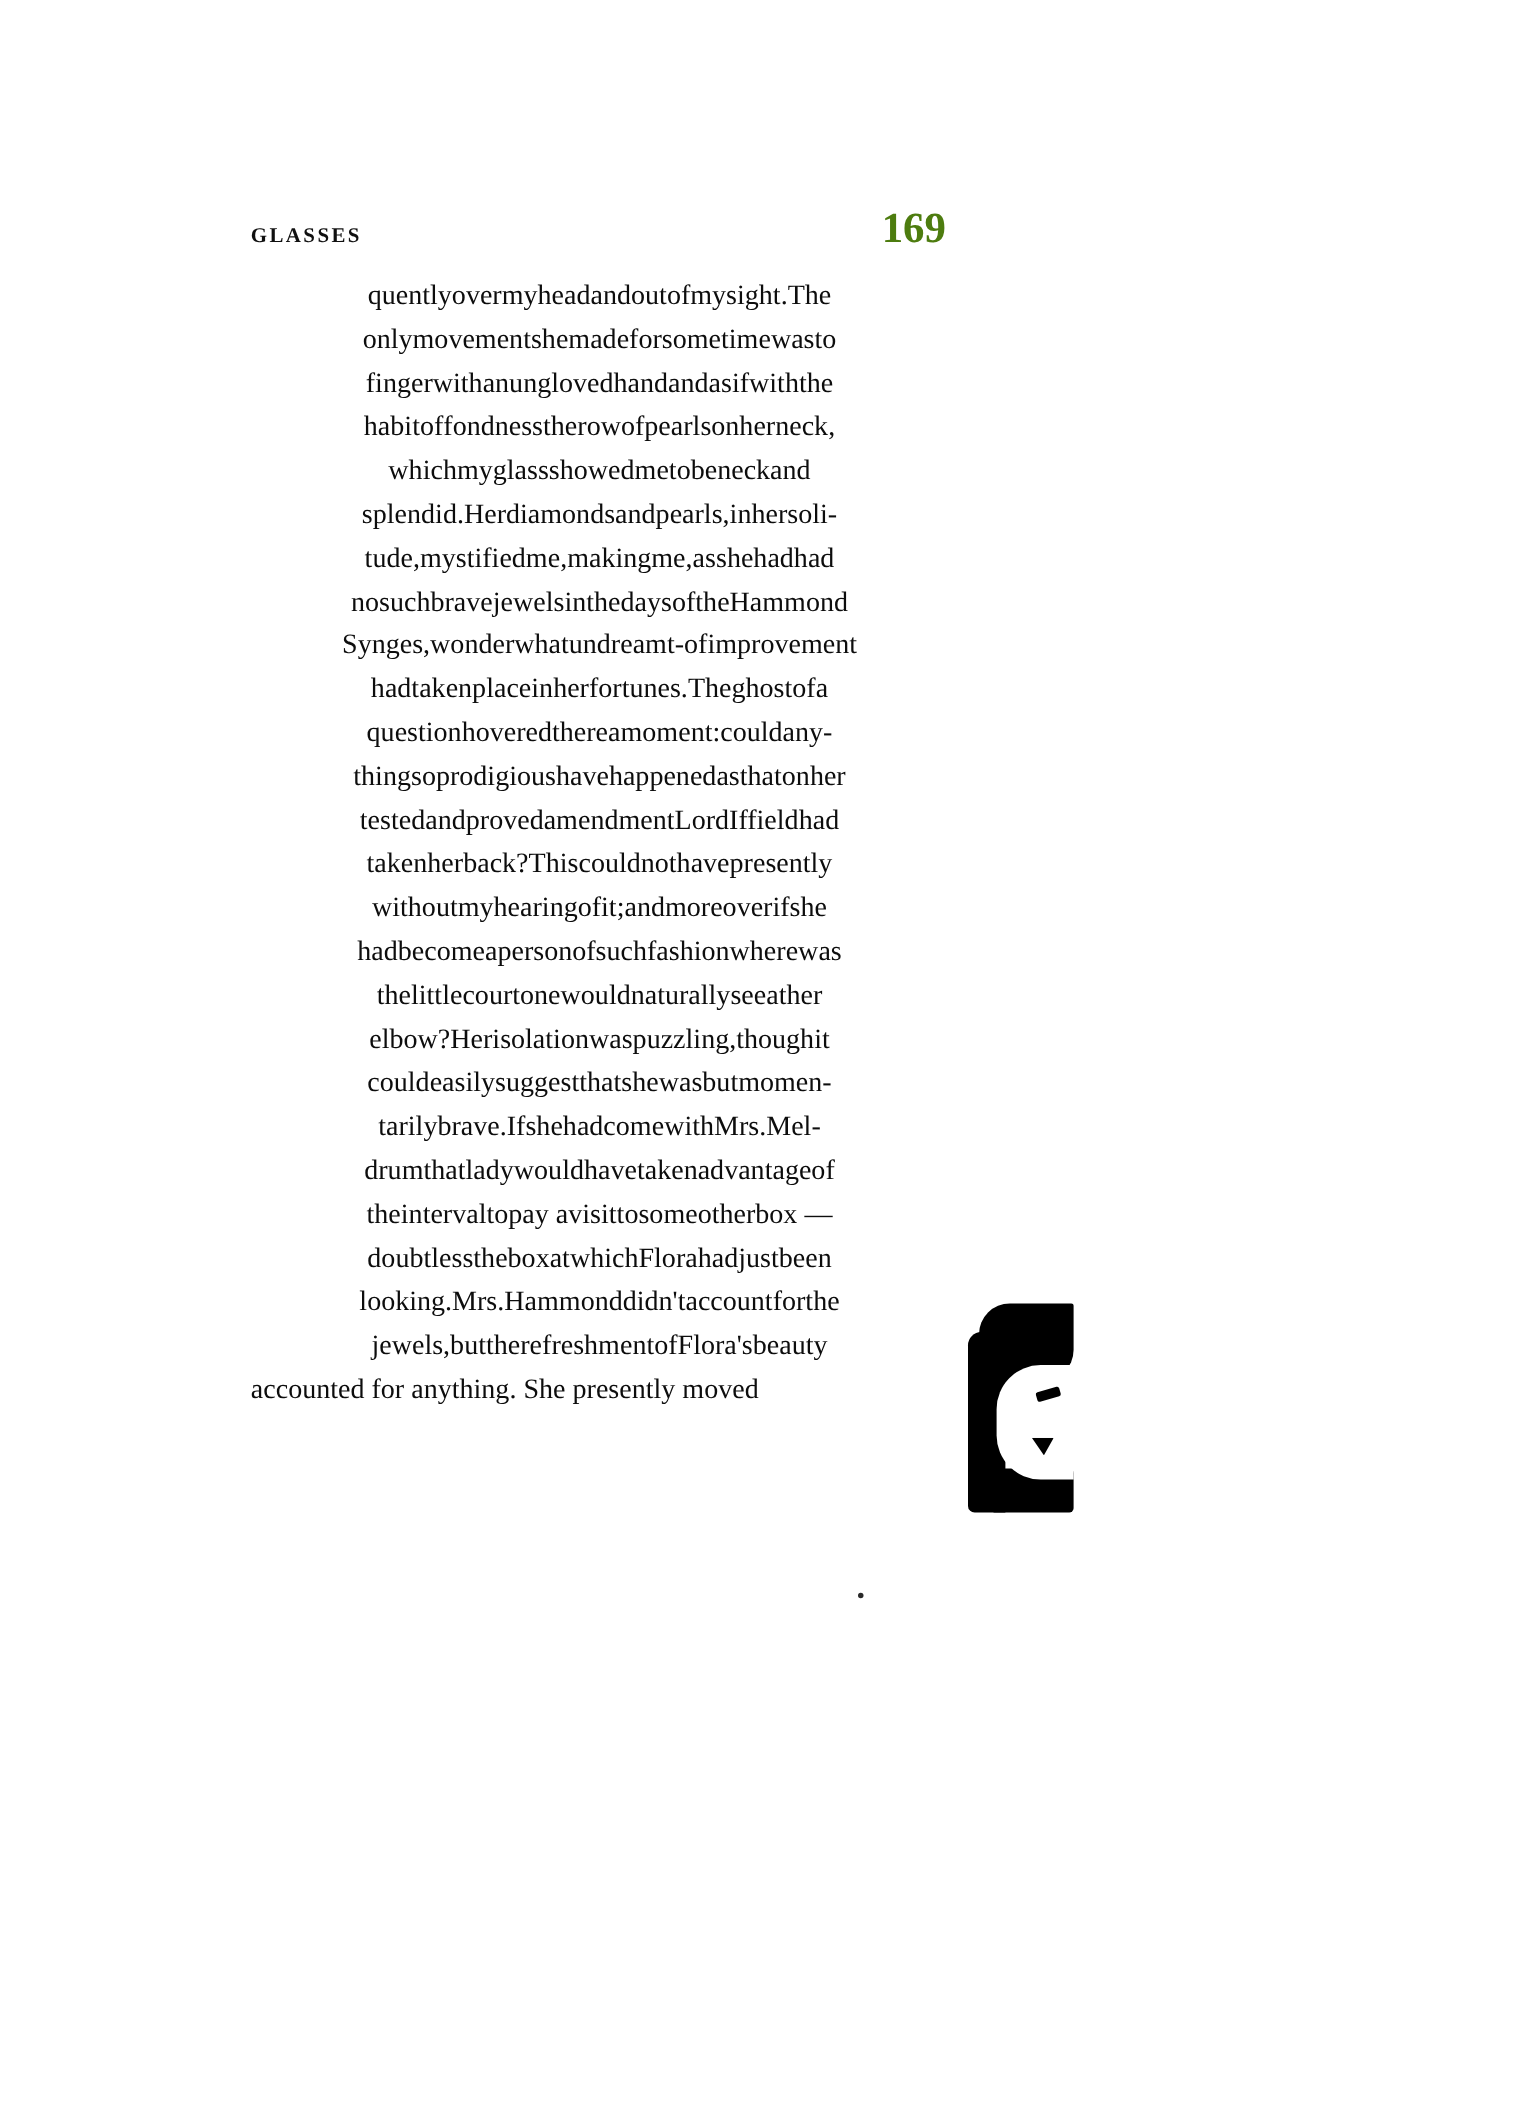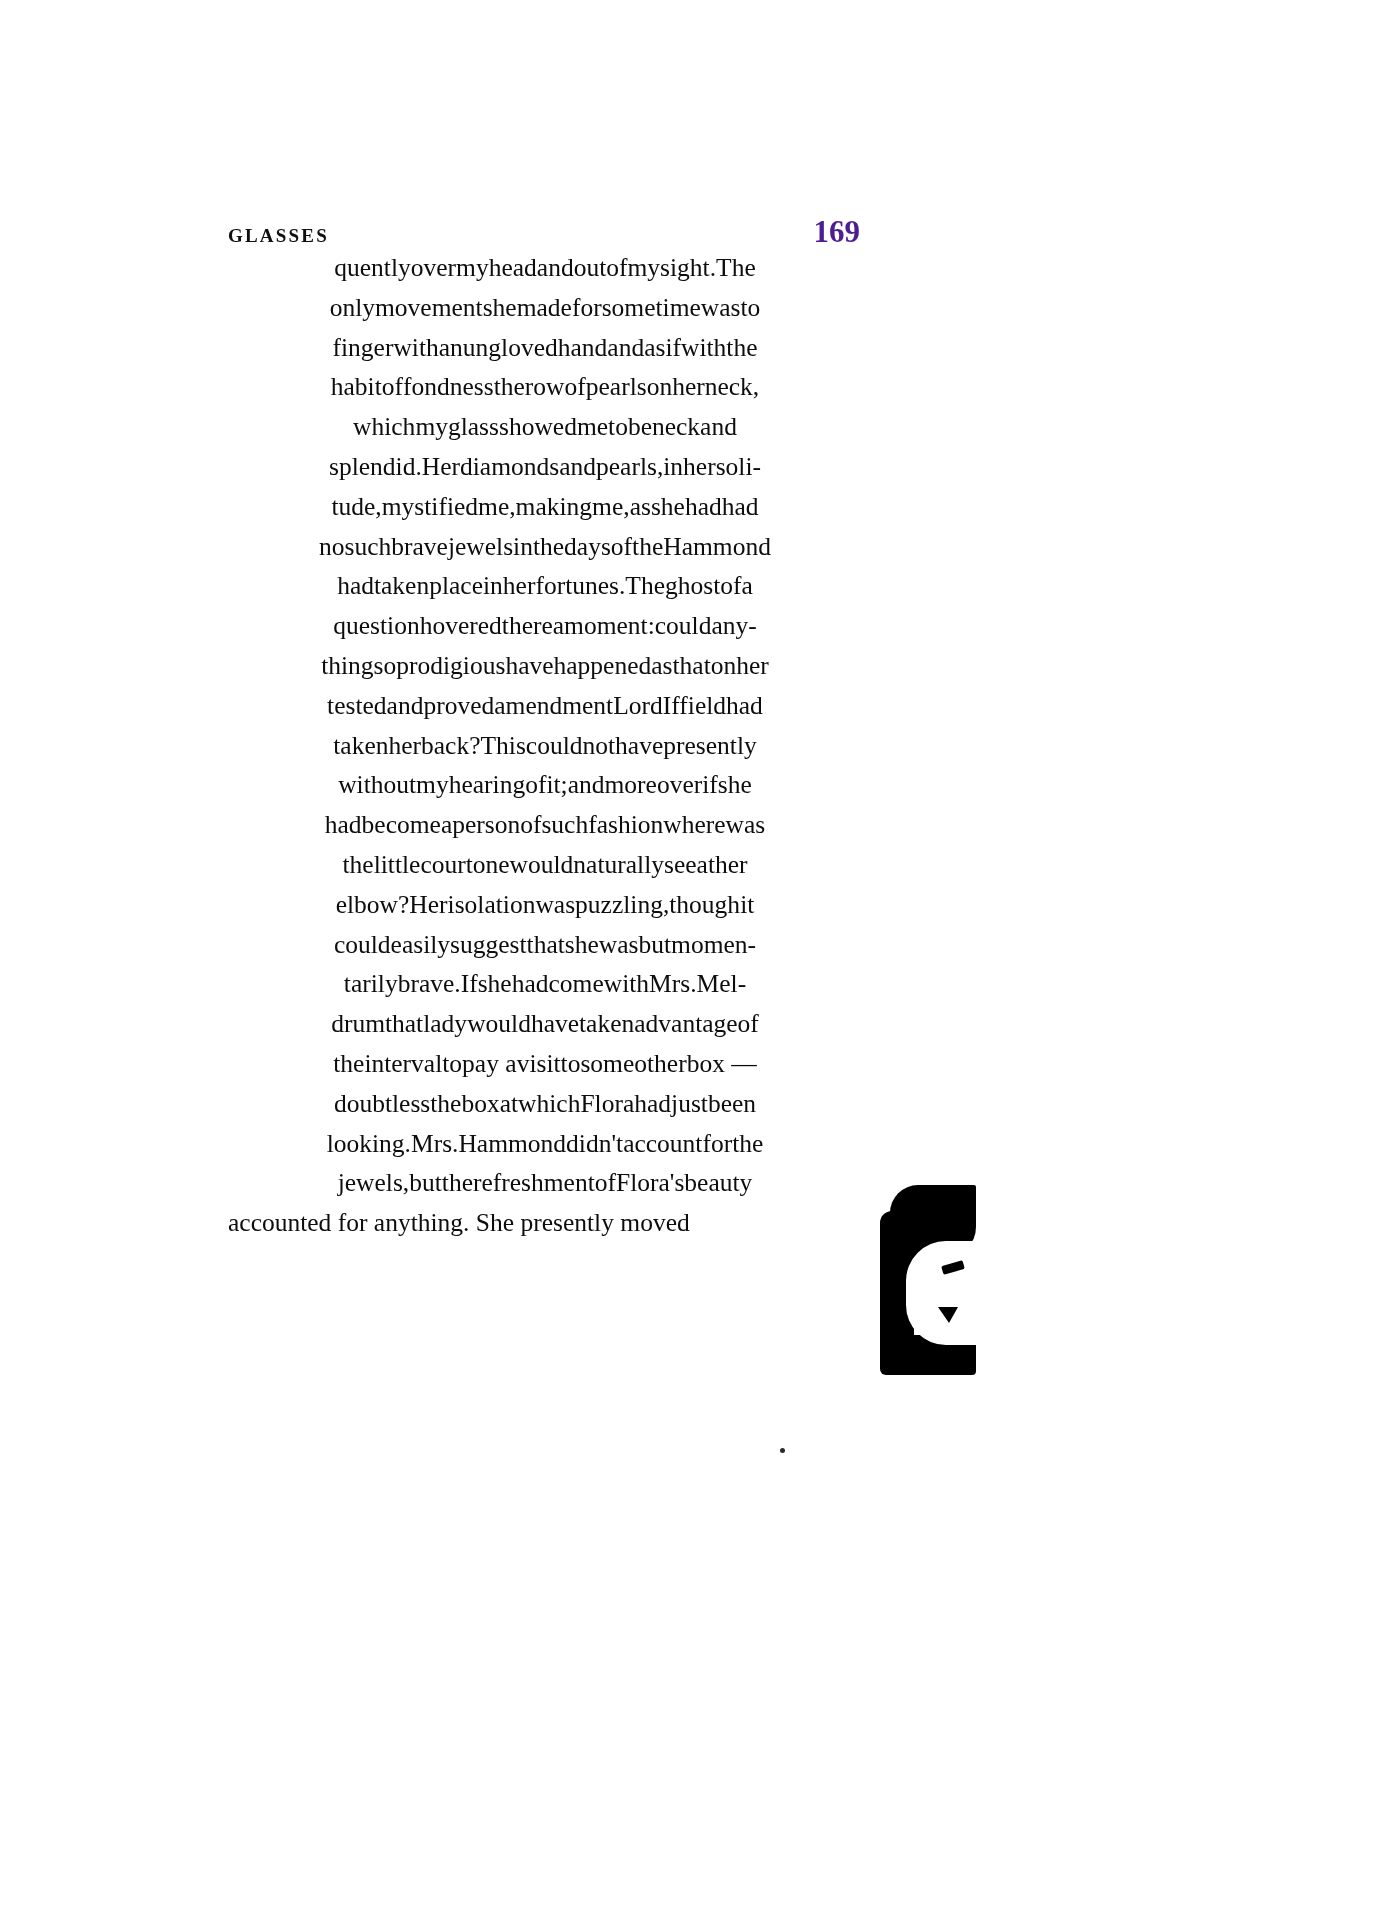--- a/index.html
+++ b/index.html
@@ -26,25 +26,24 @@
   }
   .running-head {
     font-family: "Liberation Serif", "DejaVu Serif", serif;
     font-size: 19px;
     font-weight: bold;
     letter-spacing: 2.2px;
     color: #101010;
   }
   .folio {
     font-family: "Liberation Serif", "DejaVu Serif", serif;
-    font-size: 31px;
+    font-size: 39px;
     font-weight: bold;
-    color: #4c1d95;
+    color: #4d7c0f;
     line-height: 1;
-    margin-top: 28px;
   }
   .body-block {
     position: absolute;
     left: 228px;
     top: 248px;
     width: 634px;
   }
   .line {
     display: flex;
     justify-content: center;
@@ -231,20 +230,27 @@
         <span>brave</span>
         <span>jewels</span>
         <span>in</span>
         <span>the</span>
         <span>days</span>
         <span>of</span>
         <span>the</span>
         <span>Hammond</span>
       </div>
       <div class="line">
+        <span>Synges,</span>
+        <span>wonder</span>
+        <span>what</span>
+        <span>undreamt-of</span>
+        <span>improvement</span>
+      </div>
+      <div class="line">
         <span>had</span>
         <span>taken</span>
         <span>place</span>
         <span>in</span>
         <span>her</span>
         <span>fortunes.</span>
         <span>The</span>
         <span>ghost</span>
         <span>of</span>
         <span>a</span>

